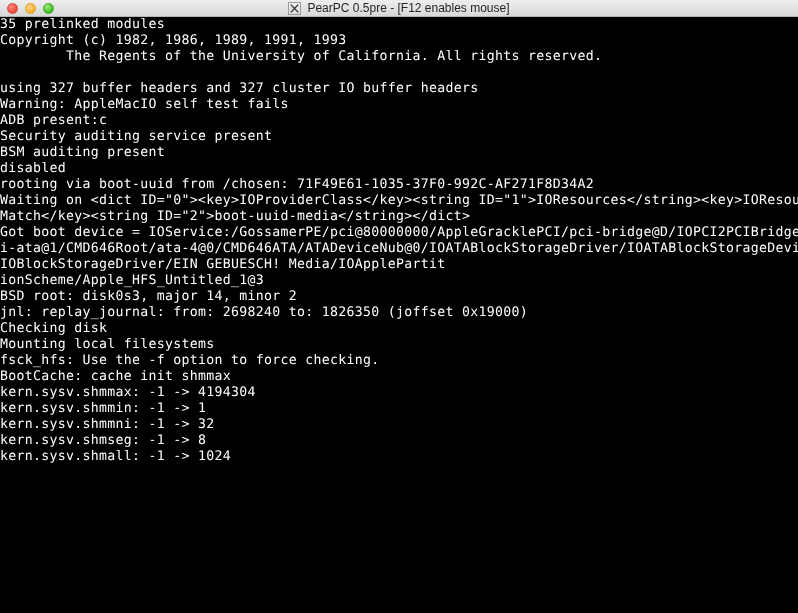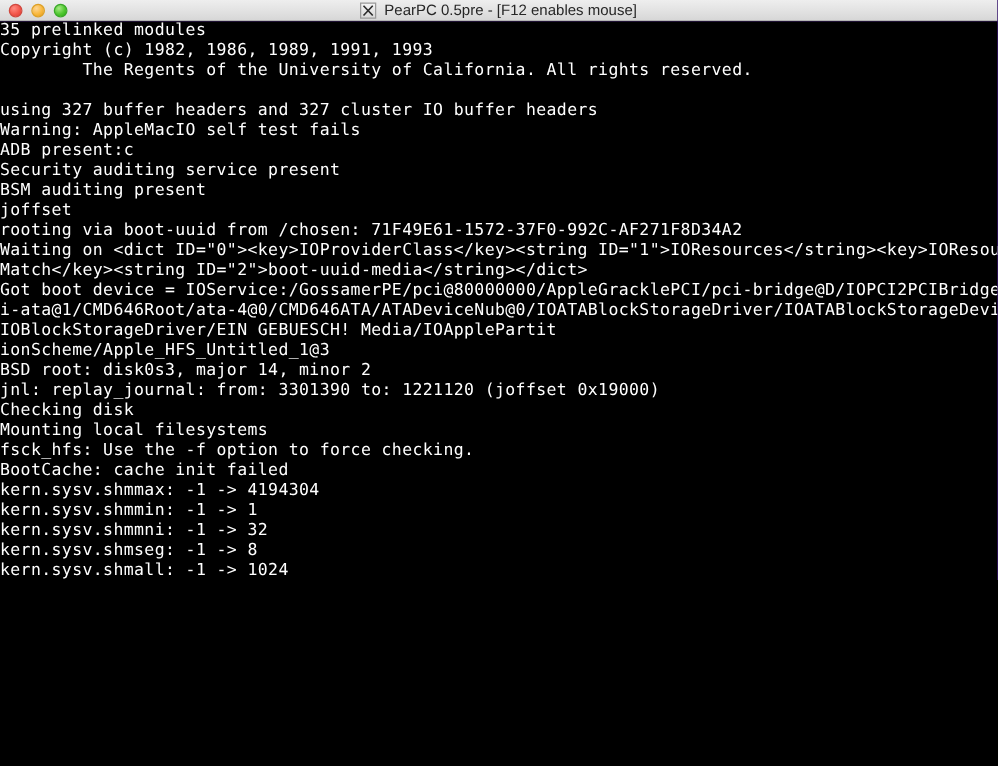--- a/index.html
+++ b/index.html
@@ -147,34 +147,34 @@
     <div id="console">
         <div class="line">35 prelinked modules</div>
         <div class="line">Copyright (c) 1982, 1986, 1989, 1991, 1993</div>
         <div class="line">        The Regents of the University of California. All rights reserved.</div>
         <div class="line blank">&nbsp;</div>
         <div class="line">using 327 buffer headers and 327 cluster IO buffer headers</div>
         <div class="line">Warning: AppleMacIO self test fails</div>
         <div class="line">ADB present:c</div>
         <div class="line">Security auditing service present</div>
         <div class="line">BSM auditing present</div>
-        <div class="line">joffset</div>
-        <div class="line">rooting via boot-uuid from /chosen: 71F49E61-1572-37F0-992C-AF271F8D34A2</div>
+        <div class="line">disabled</div>
+        <div class="line">rooting via boot-uuid from /chosen: 71F49E61-1035-37F0-992C-AF271F8D34A2</div>
         <div class="line">Waiting on &lt;dict ID="0"&gt;&lt;key&gt;IOProviderClass&lt;/key&gt;&lt;string ID="1"&gt;IOResources&lt;/string&gt;&lt;key&gt;IOResource</div>
         <div class="line">Match&lt;/key&gt;&lt;string ID="2"&gt;boot-uuid-media&lt;/string&gt;&lt;/dict&gt;</div>
         <div class="line">Got boot device = IOService:/GossamerPE/pci@80000000/AppleGracklePCI/pci-bridge@D/IOPCI2PCIBridge/pc</div>
         <div class="line">i-ata@1/CMD646Root/ata-4@0/CMD646ATA/ATADeviceNub@0/IOATABlockStorageDriver/IOATABlockStorageDevice/</div>
         <div class="line">IOBlockStorageDriver/EIN GEBUESCH! Media/IOApplePartit</div>
         <div class="line">ionScheme/Apple_HFS_Untitled_1@3</div>
         <div class="line">BSD root: disk0s3, major 14, minor 2</div>
-        <div class="line">jnl: replay_journal: from: 3301390 to: 1221120 (joffset 0x19000)</div>
+        <div class="line">jnl: replay_journal: from: 2698240 to: 1826350 (joffset 0x19000)</div>
         <div class="line">Checking disk</div>
         <div class="line">Mounting local filesystems</div>
         <div class="line">fsck_hfs: Use the -f option to force checking.</div>
-        <div class="line">BootCache: cache init failed</div>
+        <div class="line">BootCache: cache init shmmax</div>
         <div class="line">kern.sysv.shmmax: -1 -&gt; 4194304</div>
         <div class="line">kern.sysv.shmmin: -1 -&gt; 1</div>
         <div class="line">kern.sysv.shmmni: -1 -&gt; 32</div>
         <div class="line">kern.sysv.shmseg: -1 -&gt; 8</div>
         <div class="line">kern.sysv.shmall: -1 -&gt; 1024</div>
         <div class="line">Starting virtual memory</div>
         <div class="line">Removing /mach.sym /var/tmp/folders.* /etc/nologin /private/_tmp_ /var/_run_ /private/var/vm/swapfil</div>
         <div class="line">e0</div>
         <div class="line">\mach.sym</div>
       </div>

